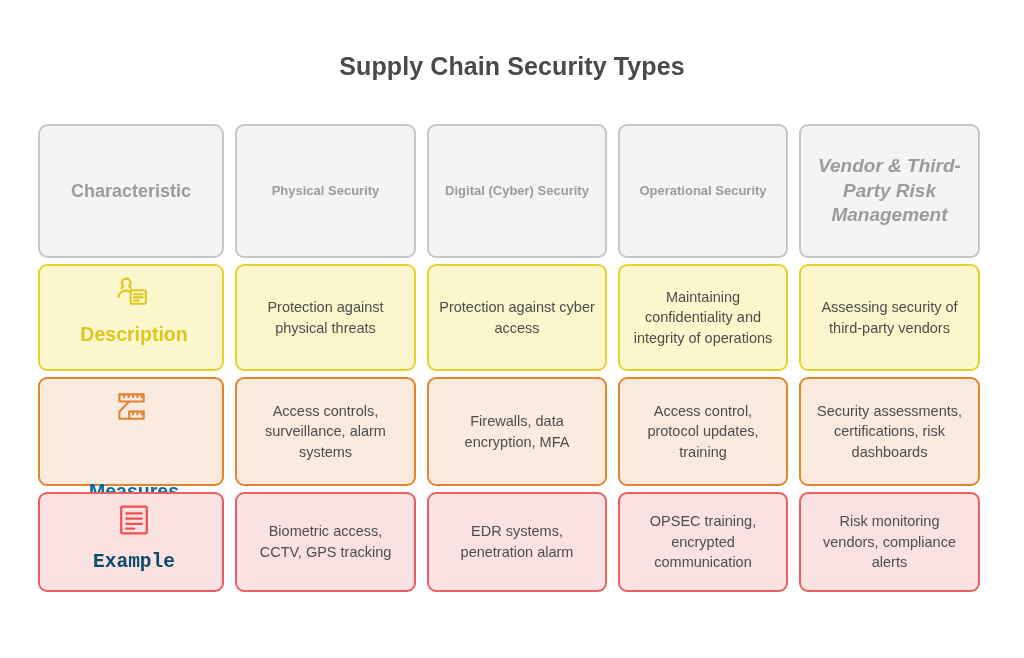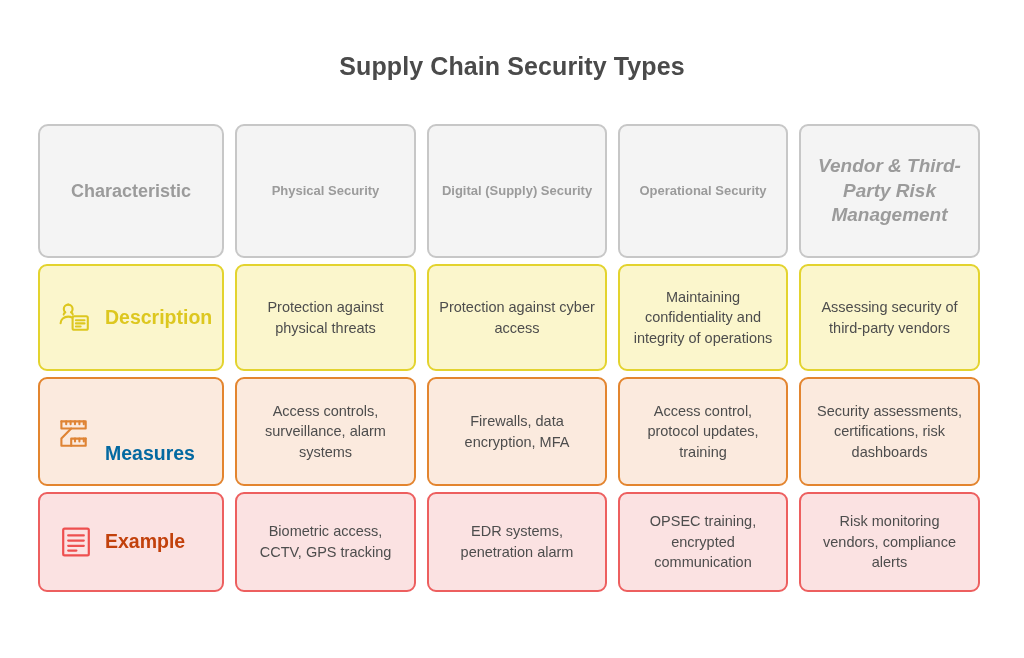--- a/index.html
+++ b/index.html
@@ -107,28 +107,29 @@
 
   
   .row-exam .cell {
     height: 100px;
     background: #fbe2e2;
     border-color: #ed5f5f;
     color: #4d4d4d;
     font-size: 14.5px;
     line-height: 1.42;
   }
-  .label-text.exam { color: #c2410c; }
+  .label-text.exam { color: #0c4a6e; font-family: Liberation Mono, monospace; }
   .icon-exam { color: #ee4f4f; }
 
   
   .cell.label {
     justify-content: flex-start;
     gap: 9px;
     padding-left: 16px;
+    flex-direction: column;
   }
   .icon-wrap {
     flex: 0 0 auto;
     width: 40px;
     height: 40px;
     display: flex;
     align-items: center;
     justify-content: center;
   }
   .icon-wrap svg { display: block; }
@@ -150,21 +151,21 @@
   <div class="grid">
 
     <div class="row-head" style="display:contents">
       <div class="cell first">
         <span class="cell-text">Characteristic</span>
       </div>
       <div class="cell">
         <span class="cell-text">Physical Security</span>
       </div>
       <div class="cell">
-        <span class="cell-text">Digital (Supply) Security</span>
+        <span class="cell-text">Digital (Cyber) Security</span>
       </div>
       <div class="cell">
         <span class="cell-text">Operational Security</span>
       </div>
       <div class="cell tall-label">
         <span class="cell-text">Vendor &amp; Third-Party Risk Management</span>
       </div>
     </div>
 
     <div class="row-desc" style="display:contents">

